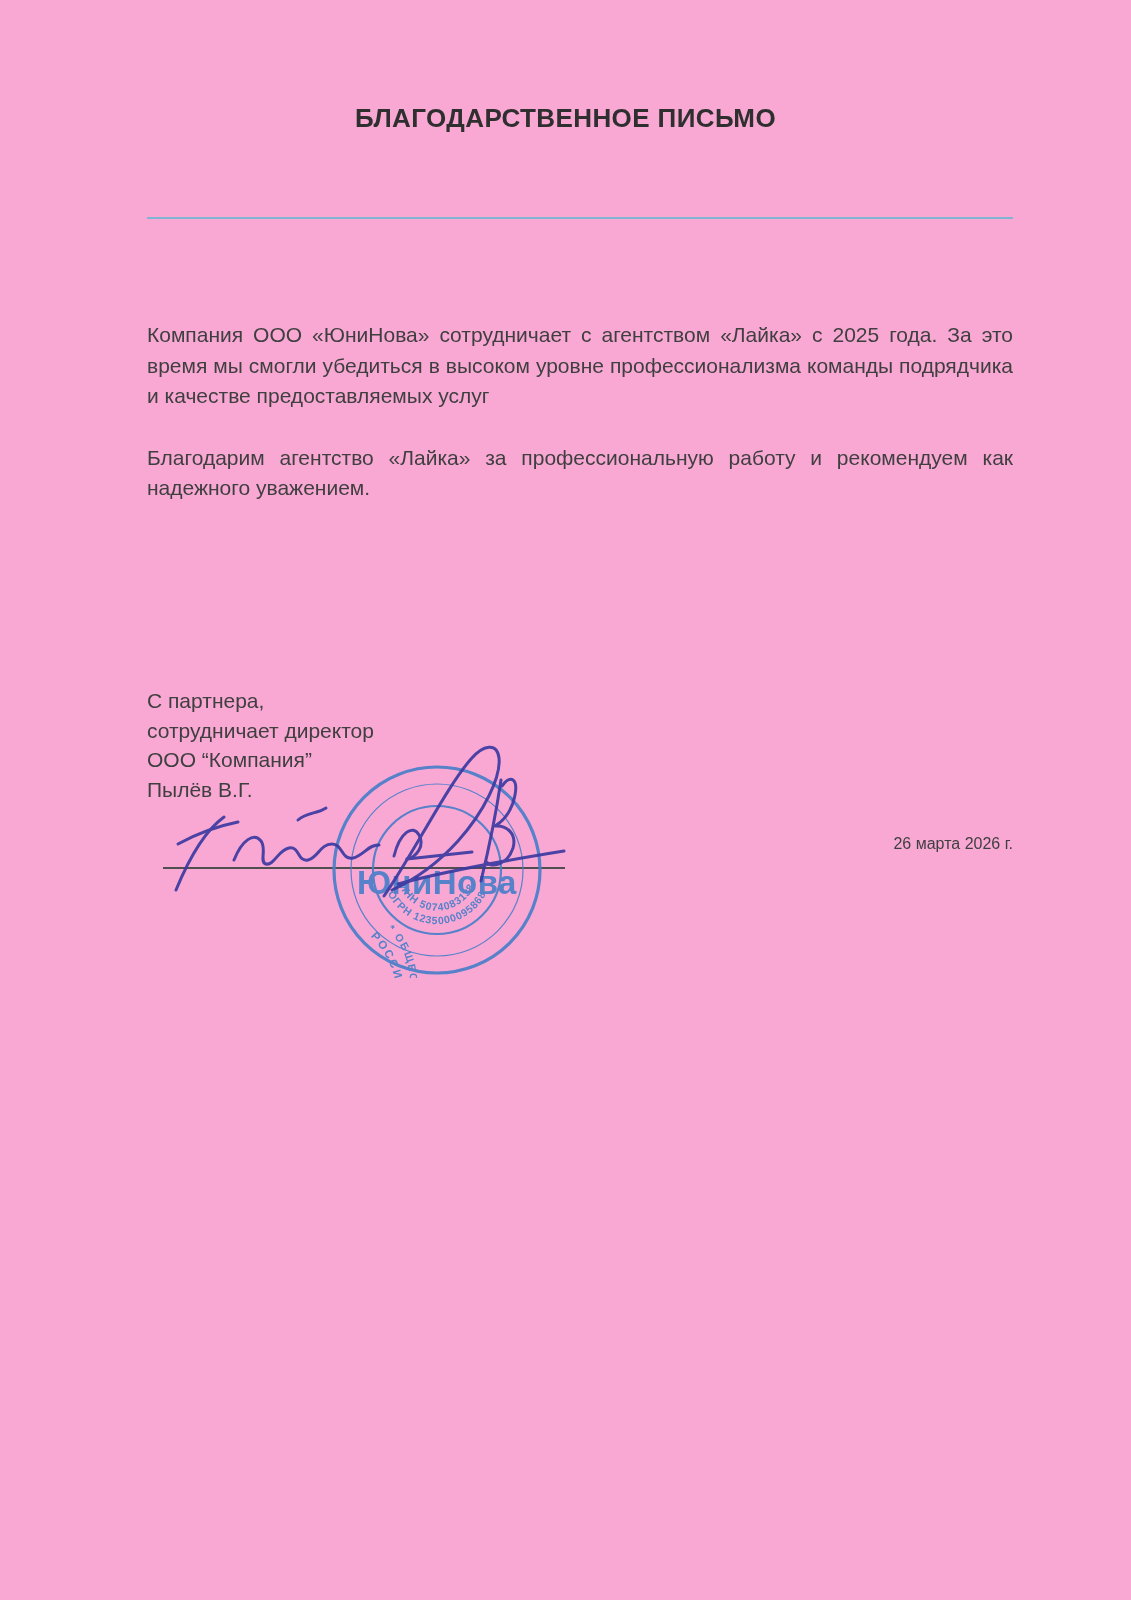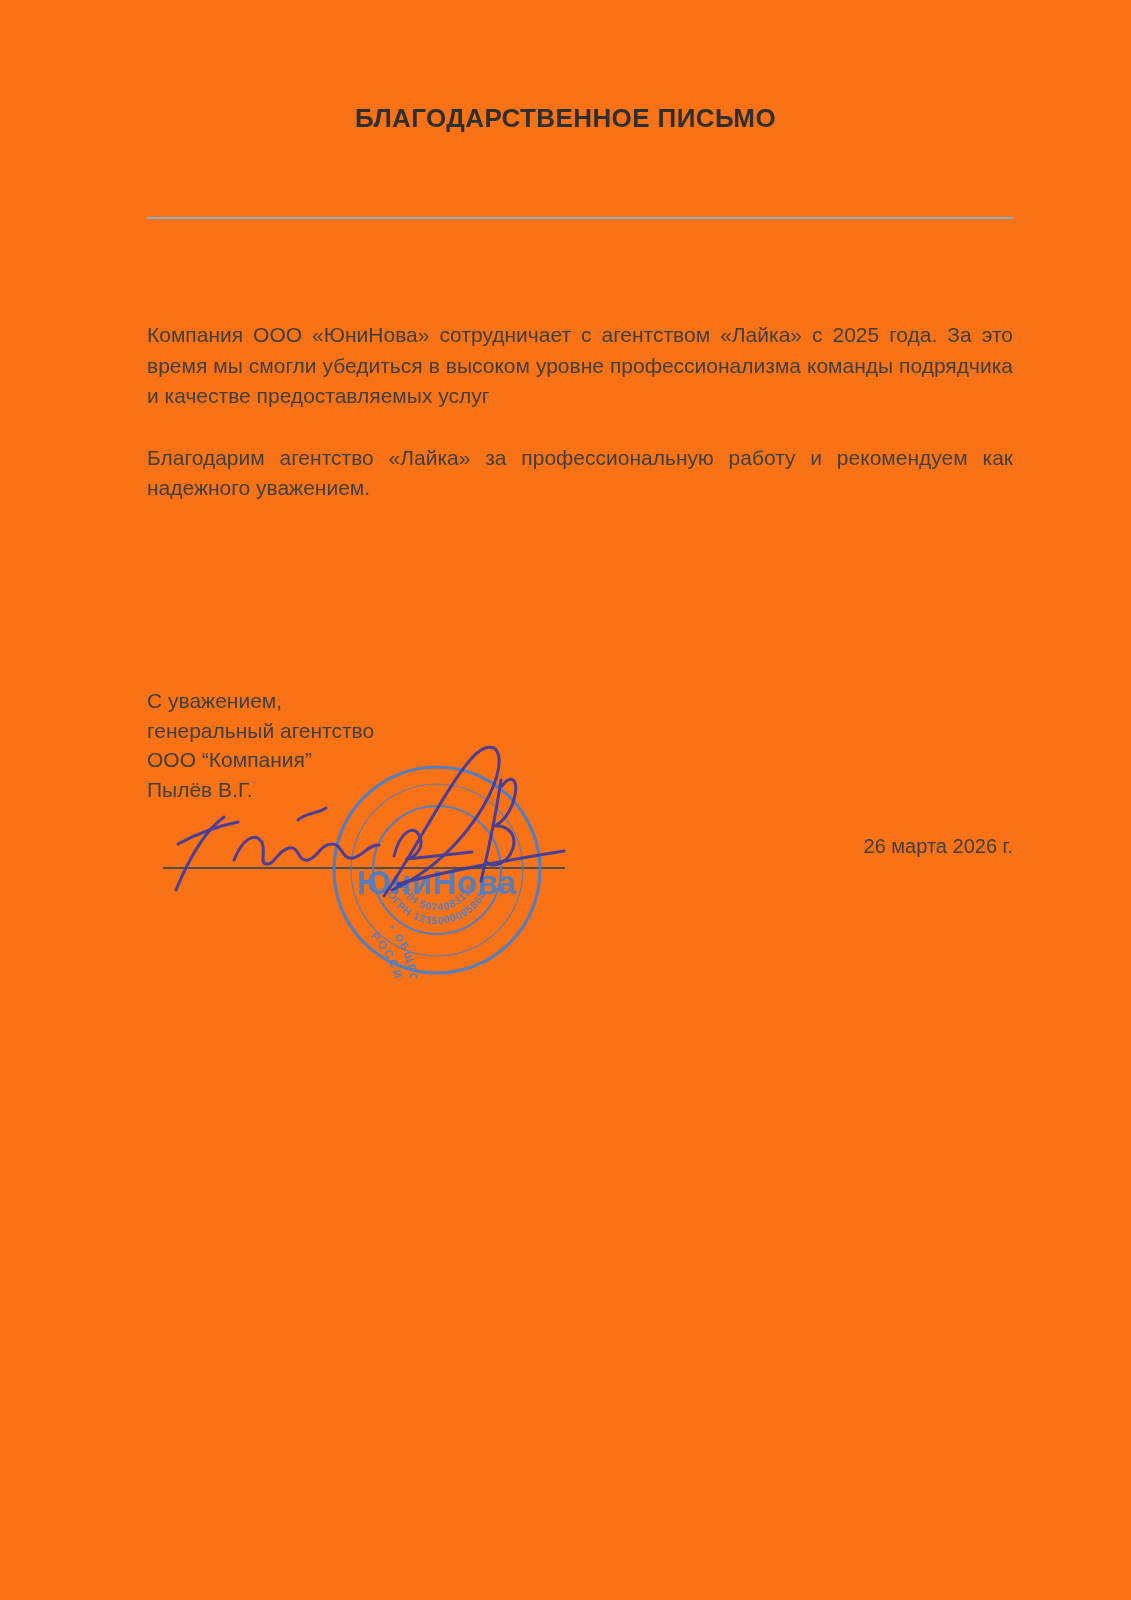--- a/index.html
+++ b/index.html
@@ -1,17 +1,17 @@
 <!DOCTYPE html>
 <html><head>
 <meta charset="utf-8">
 <style>
   html,body{margin:0;padding:0;background:#ffffff;}
   .page{
-    position:relative;width:1131px;height:1600px;background:#f97316;overflow:hidden;
+    position:relative;width:1131px;height:1600px;background:#f9a8d4;overflow:hidden;
     font-family:"Liberation Sans",sans-serif;color:#3e3e3e;
   }
   .title{
     position:absolute;top:103px;left:0;width:100%;text-align:center;
     font-size:26px;font-weight:700;color:#2f2f2f;letter-spacing:0.4px;
   }
   .divider{
     position:absolute;top:217px;left:147px;width:866px;height:2px;
     background:#7fb5d3;
   }
@@ -19,21 +19,21 @@
     position:absolute;top:320px;left:147px;width:866px;
     font-size:21px;line-height:30.5px;text-align:justify;color:#3f3f3f;
   }
   .body-text p{margin:0 0 31px 0;}
   .closing{
     position:absolute;top:686px;left:147px;
     font-size:21px;line-height:29.5px;color:#3f3f3f;
   }
   .date{
     position:absolute;top:835px;right:118px;
-    font-size:20px;color:#3f3f3f;margin-left:6px;
+    font-size:16px;color:#3f3f3f;margin-left:6px;
   }
   .sig-line{
     position:absolute;top:867px;left:163px;width:402px;height:2px;background:#4f4f4f;
   }
   .stamp{
     position:absolute;left:329px;top:762px;width:216px;height:216px;opacity:0.92;
   }
   .stamp text{font-family:"Liberation Sans",sans-serif;}
   .signature{
     position:absolute;left:150px;top:718px;width:440px;height:195px;opacity:0.92;
@@ -47,22 +47,22 @@
   <div class="title">БЛАГОДАРСТВЕННОЕ ПИСЬМО</div>
 
   <div class="divider"></div>
 
   <div class="body-text">
     <p>Компания ООО «ЮниНова» сотрудничает с агентством «Лайка» с 2025 года. За это время мы смогли убедиться в высоком уровне профессионализма команды подрядчика и качестве предоставляемых услуг</p>
     <p>Благодарим агентство «Лайка» за профессиональную работу и рекомендуем как надежного уважением.</p>
   </div>
 
   <div class="closing">
-    <div>С уважением,</div>
-    <div>генеральный агентство</div>
+    <div>С партнера,</div>
+    <div>сотрудничает директор</div>
     <div>ООО “Компания”</div>
     <div>Пылёв В.Г.</div>
   </div>
 
   <div class="date">26 марта 2026 г.</div>
 
   <div class="sig-line"></div>
 
   <svg class="stamp" viewBox="-108 -108 216 216" xmlns="http://www.w3.org/2000/svg">
     <g fill="none" stroke="#4a7ec9">

